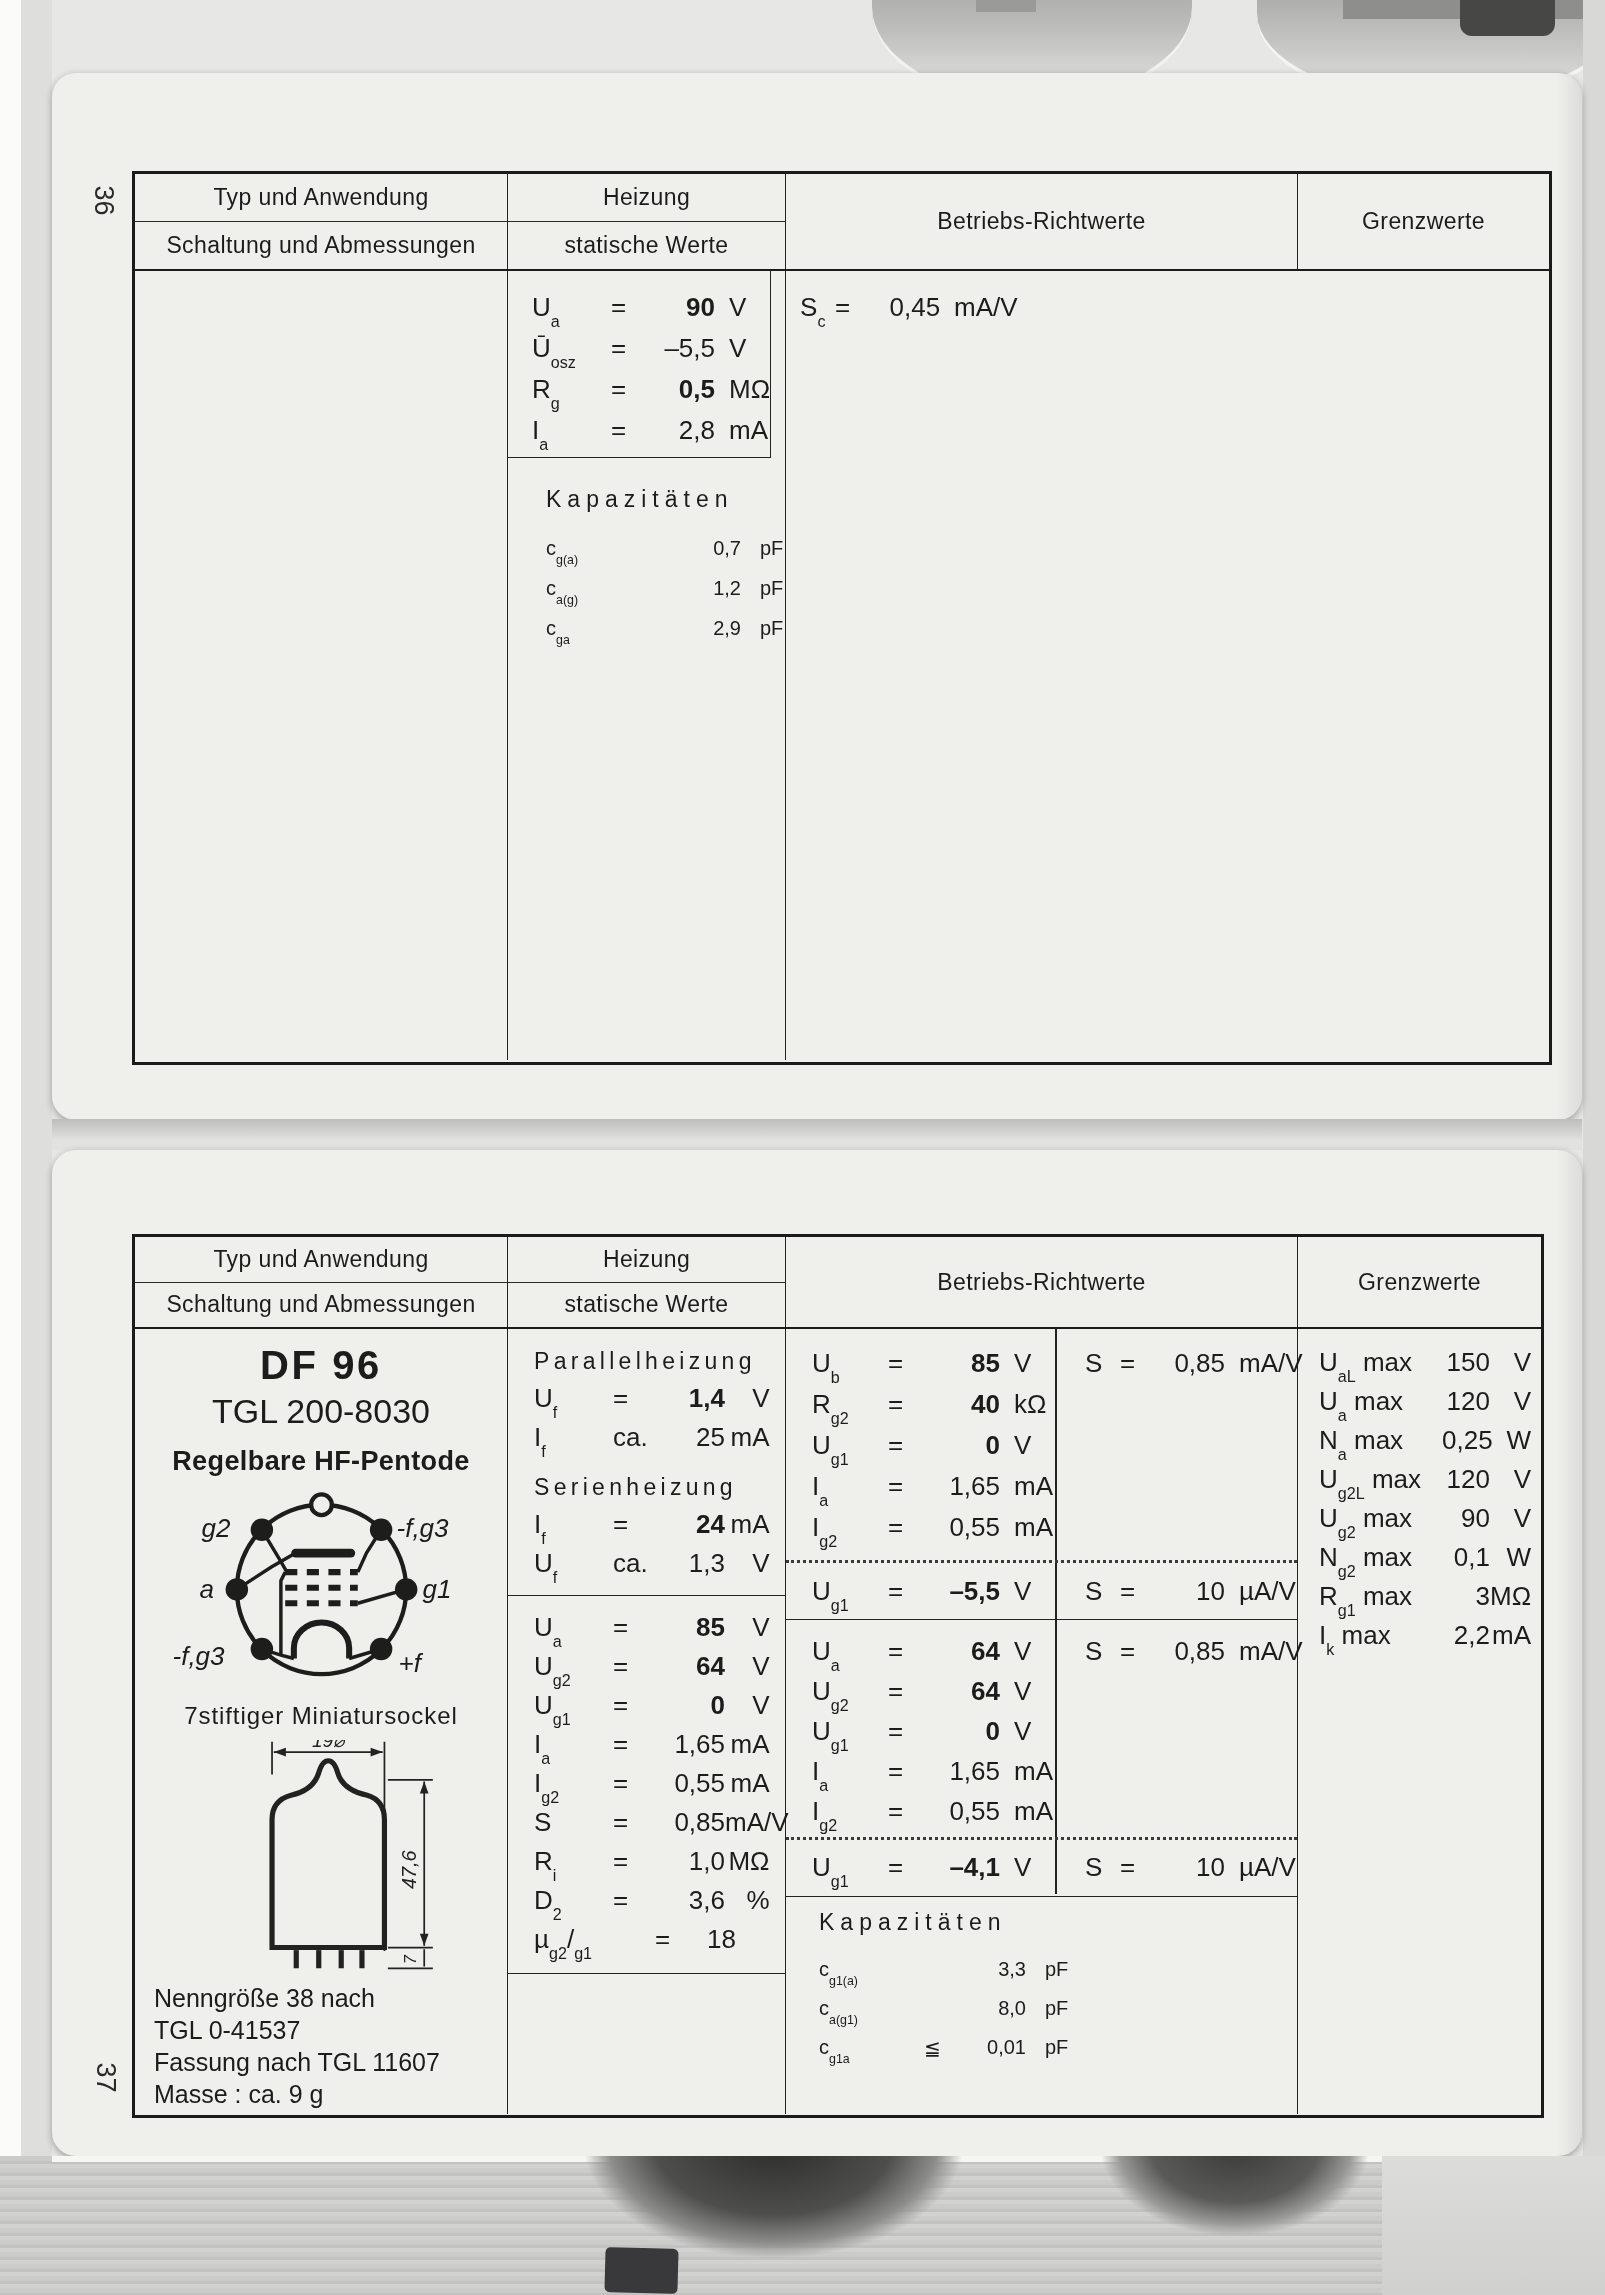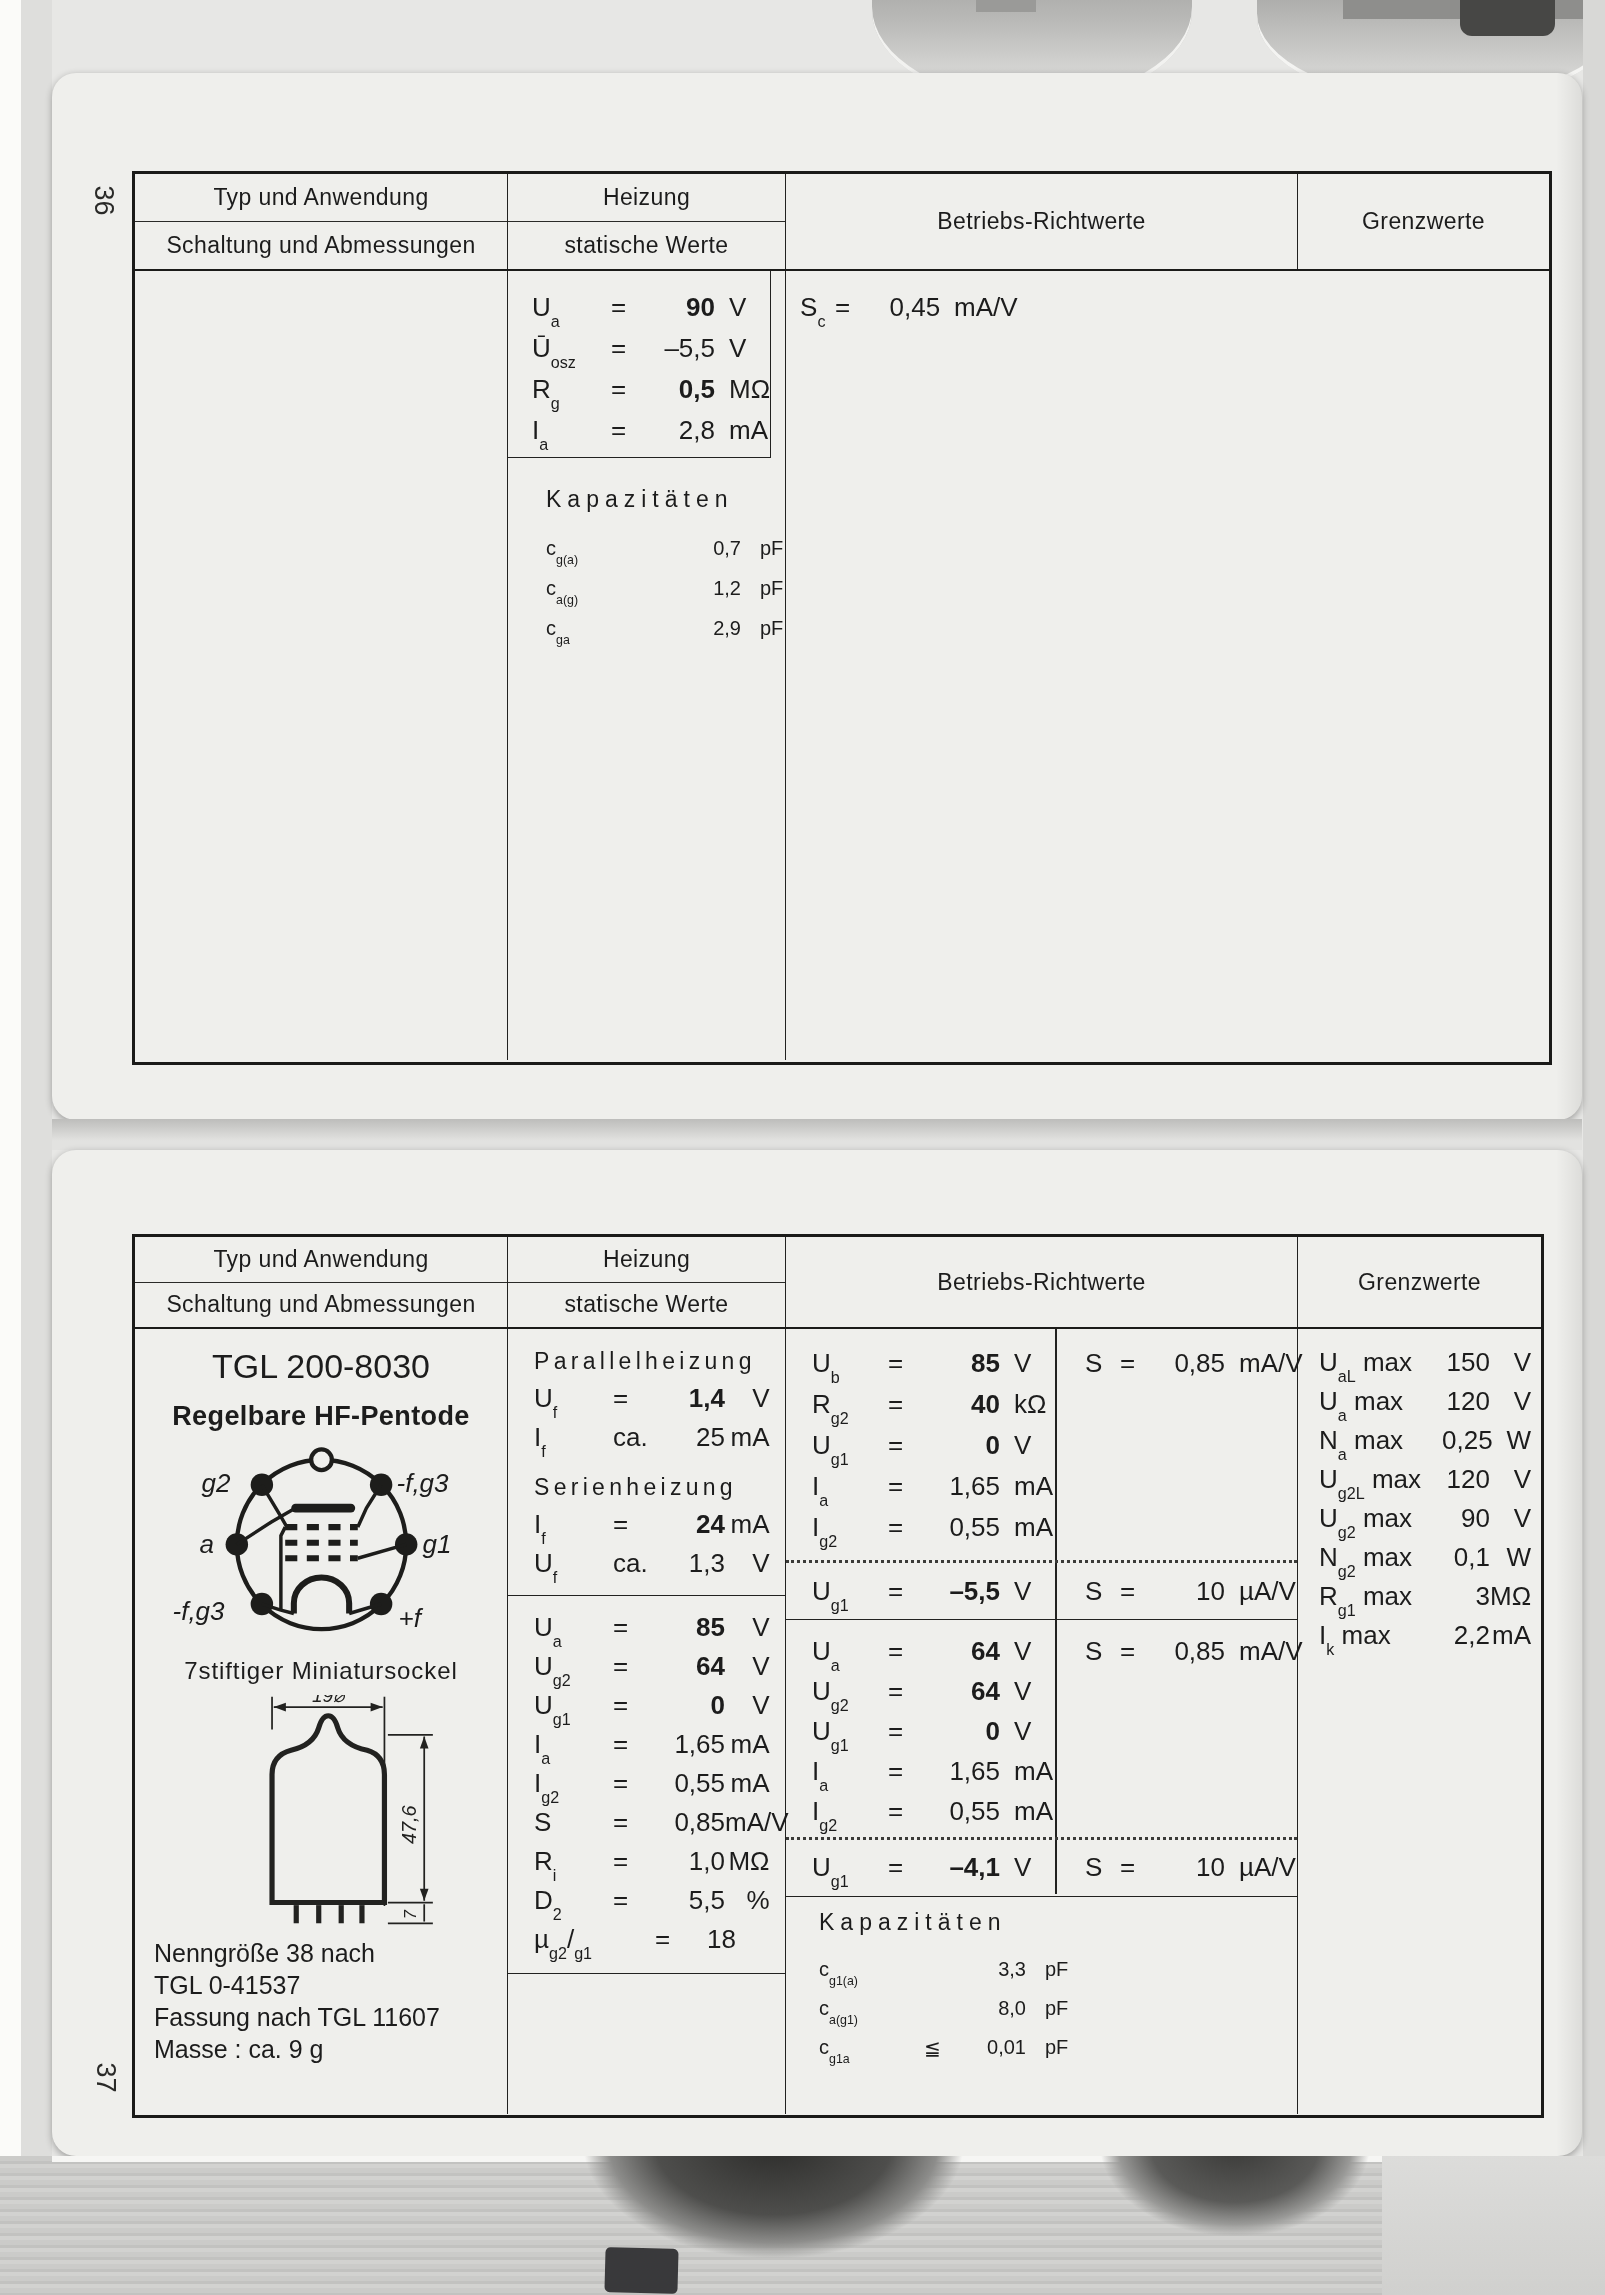--- a/index.html
+++ b/index.html
@@ -256,20 +256,21 @@
             <span>Betriebs-Richtwerte</span>
           </div>
         <div class="hcell hspan last">
             <span>Grenzwerte</span>
           </div>
       </div>
 
       <div class="tbody">
 
         <div class="col typcol">
+          <div class="df-title">DF 96</div>
           <div class="df-norm">TGL 200-8030</div>
           <div class="df-sub">Regelbare HF-Pentode</div>
 
           <div class="socket">
             <svg width="363" height="216" viewBox="0 0 420 250">
               <circle cx="210" cy="122" r="98" fill="none" stroke="#1d1d1b" stroke-width="5"></circle>
               <circle cx="210" cy="24" r="12" fill="#efefec" stroke="#1d1d1b" stroke-width="5"></circle>
               <circle cx="141" cy="53" r="13" fill="#1d1d1b"></circle>
               <circle cx="279" cy="53" r="13" fill="#1d1d1b"></circle>
               <circle cx="112" cy="122" r="13" fill="#1d1d1b"></circle>
@@ -413,21 +414,21 @@
               </div>
               <div class="srow heiz">
                 <span class="c-label">R<sub>i</sub></span>
                 <span class="c-eq">=</span>
                 <span class="c-value">1,0</span>
                 <span class="c-unit">MΩ</span>
               </div>
               <div class="srow heiz">
                 <span class="c-label">D<sub>2</sub></span>
                 <span class="c-eq">=</span>
-                <span class="c-value">5,5</span>
+                <span class="c-value">3,6</span>
                 <span class="c-unit">%</span>
               </div>
               <div class="srow heiz wide">
                 <span class="c-label">µ<sub>g2</sub>/<sub>g1</sub></span>
                 <span class="c-eq">=</span>
                 <span class="c-value">18</span>
                 <span class="c-unit"></span>
               </div>
             </div>
           <div class="hline2"></div>

